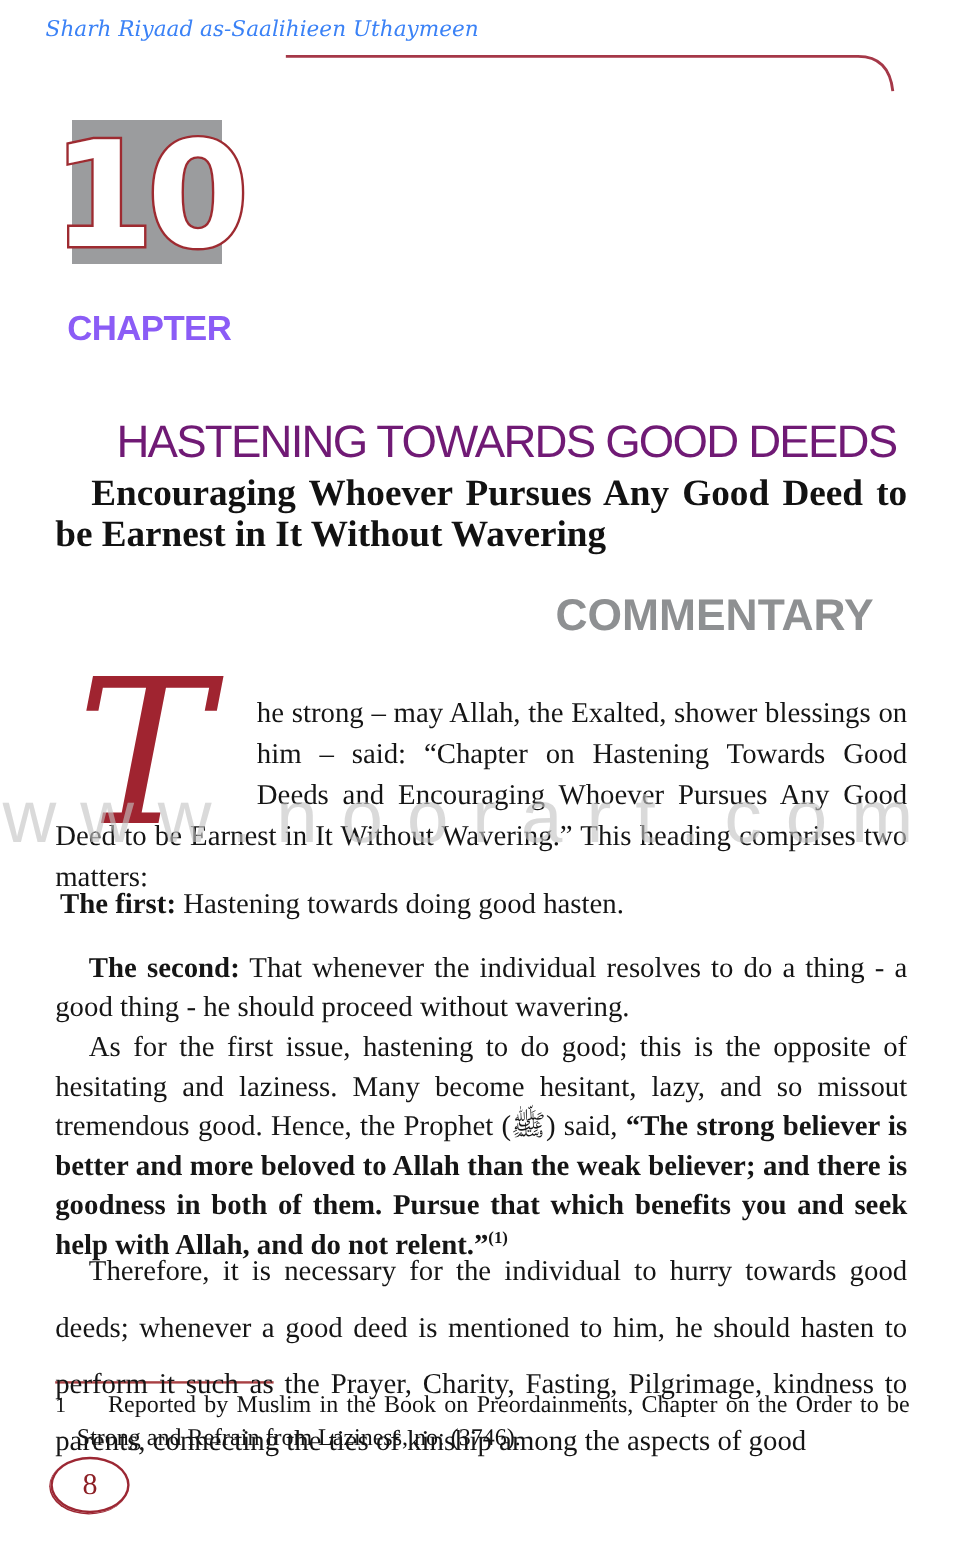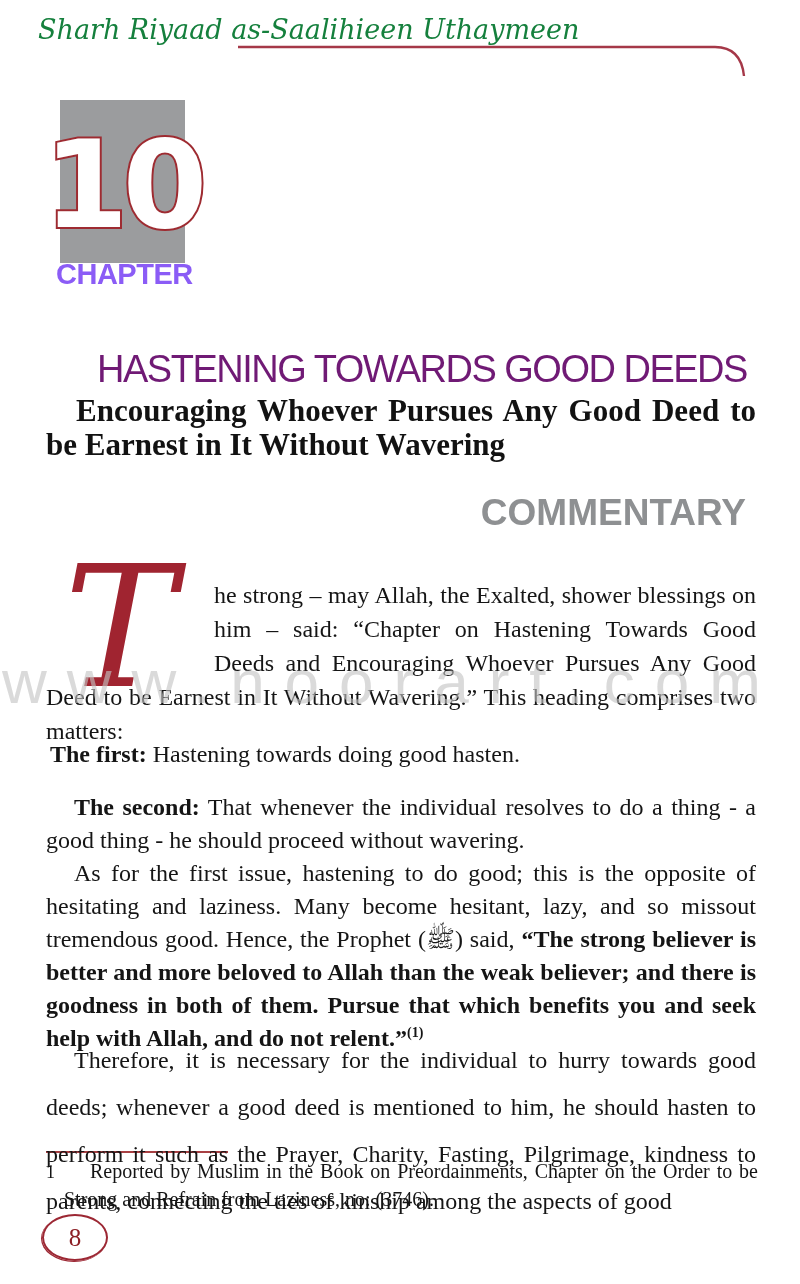--- a/index.html
+++ b/index.html
@@ -13,39 +13,39 @@
     font-family: "Liberation Serif", serif;
   }
 
   
   .header-script {
     position: absolute;
     left: 38px;
     top: 14px;
     font-family: "DejaVu Serif", serif;
     font-style: italic;
-    font-size: 27px;
-    color: #15803d;
+    font-size: 18px;
+    color: #3b82f6;
     white-space: nowrap;
   }
   .header-line {
     position: absolute;
     left: 238px;
     top: 40px;
     width: 512px;
     height: 42px;
   }
 
   
   .chapter-box {
     position: absolute;
     left: 60px;
     top: 100px;
     width: 125px;
-    height: 163px;
+    height: 120px;
     background: #9b9c9e;
     display: flex;
     align-items: center;
     justify-content: center;
     text-align: right;
   }
   .chapter-number {
     font-family: "DejaVu Sans", sans-serif;
     font-weight: bold;
     font-size: 122px;
@@ -88,21 +88,21 @@
     font-family: "Liberation Serif", serif;
     font-weight: bold;
     font-size: 31px;
     line-height: 34px;
     color: #121212;
     text-align: justify;
     text-indent: 30px;
   }
   .commentary-heading {
     position: absolute;
-    right: 54px;
+    right: 72px;
     top: 492px;
     font-family: "Liberation Sans", sans-serif;
     font-weight: bold;
     font-size: 37px;
     color: #8e9092;
     letter-spacing: 0px;
   }
 
   
   .watermark {

